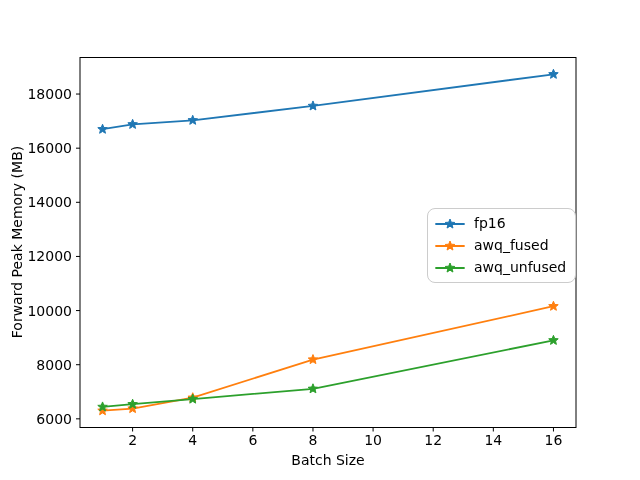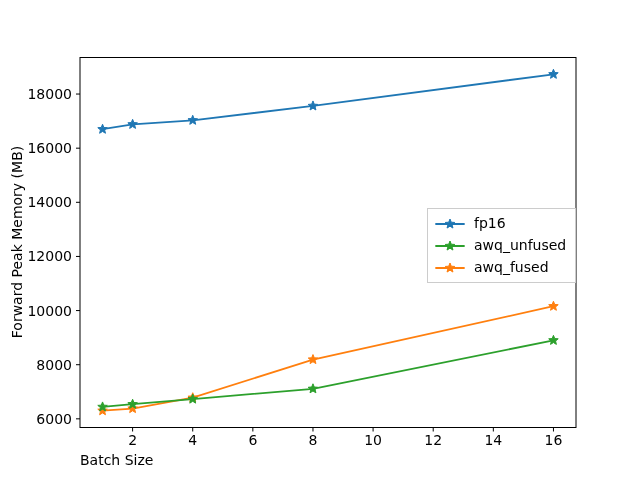--- a/index.html
+++ b/index.html
@@ -20,39 +20,40 @@
     text-align: center;
     font-size: 17px;
     color: #000000;
     white-space: nowrap;
   }
   .x-label {
     position: absolute;
     left: 80px;
     top: 452px;
     width: 496px;
+    text-align: center;
     font-size: 14px;
     white-space: nowrap;
   }
   .y-label {
     position: absolute;
     left: 17px;
     top: 242px;
     font-size: 14px;
     white-space: nowrap;
     transform: translate(-50%, -50%) rotate(-90deg);
   }
   .plot-svg { position: absolute; left: 0; top: 0; }
   .legend {
     position: absolute;
     left: 427px;
     top: 208px;
     background: rgba(255,255,255,0.85);
     border: 1px solid #cccccc;
-    border-radius: 0;
+    border-radius: 8px;
     padding: 6px 9px 6px 7px;
     display: flex;
     flex-direction: column;
     gap: 5px;
     box-sizing: border-box;
   }
   .legend-row { display: flex; align-items: center; gap: 9px; height: 17px; }
   .legend-row span { font-size: 14px; line-height: 17px; }
   svg text { font-family: "DejaVu Sans", "Liberation Sans", sans-serif; fill: #000000; }
 </style>
@@ -123,26 +124,26 @@
   <div class="legend">
     <div class="legend-row">
       <svg width="30" height="16">
           <line x1="1" y1="8" x2="29" y2="8" stroke="#1f77b4" stroke-width="1.8" stroke-linecap="round"></line>
           <path d="M15.00,3.00L16.29,6.22L19.76,6.45L17.09,8.68L17.94,12.05L15.00,10.20L12.06,12.05L12.91,8.68L10.24,6.45L13.71,6.22Z" fill="#1f77b4" stroke="#1f77b4" stroke-width="1"></path>
         </svg>
       <span>fp16</span>
     </div>
     <div class="legend-row">
       <svg width="30" height="16">
+          <line x1="1" y1="8" x2="29" y2="8" stroke="#ff7f0e" stroke-width="1.8" stroke-linecap="round"></line>
+          <path d="M15.00,3.00L16.29,6.22L19.76,6.45L17.09,8.68L17.94,12.05L15.00,10.20L12.06,12.05L12.91,8.68L10.24,6.45L13.71,6.22Z" fill="#ff7f0e" stroke="#ff7f0e" stroke-width="1"></path>
+        </svg>
+      <span>awq_fused</span>
+    </div>
+    <div class="legend-row">
+      <svg width="30" height="16">
           <line x1="1" y1="8" x2="29" y2="8" stroke="#2ca02c" stroke-width="1.8" stroke-linecap="round"></line>
           <path d="M15.00,3.00L16.29,6.22L19.76,6.45L17.09,8.68L17.94,12.05L15.00,10.20L12.06,12.05L12.91,8.68L10.24,6.45L13.71,6.22Z" fill="#2ca02c" stroke="#2ca02c" stroke-width="1"></path>
         </svg>
       <span>awq_unfused</span>
     </div>
-    <div class="legend-row">
-      <svg width="30" height="16">
-          <line x1="1" y1="8" x2="29" y2="8" stroke="#ff7f0e" stroke-width="1.8" stroke-linecap="round"></line>
-          <path d="M15.00,3.00L16.29,6.22L19.76,6.45L17.09,8.68L17.94,12.05L15.00,10.20L12.06,12.05L12.91,8.68L10.24,6.45L13.71,6.22Z" fill="#ff7f0e" stroke="#ff7f0e" stroke-width="1"></path>
-        </svg>
-      <span>awq_fused</span>
-    </div>
   </div>
 </div>
 
 </body></html>

